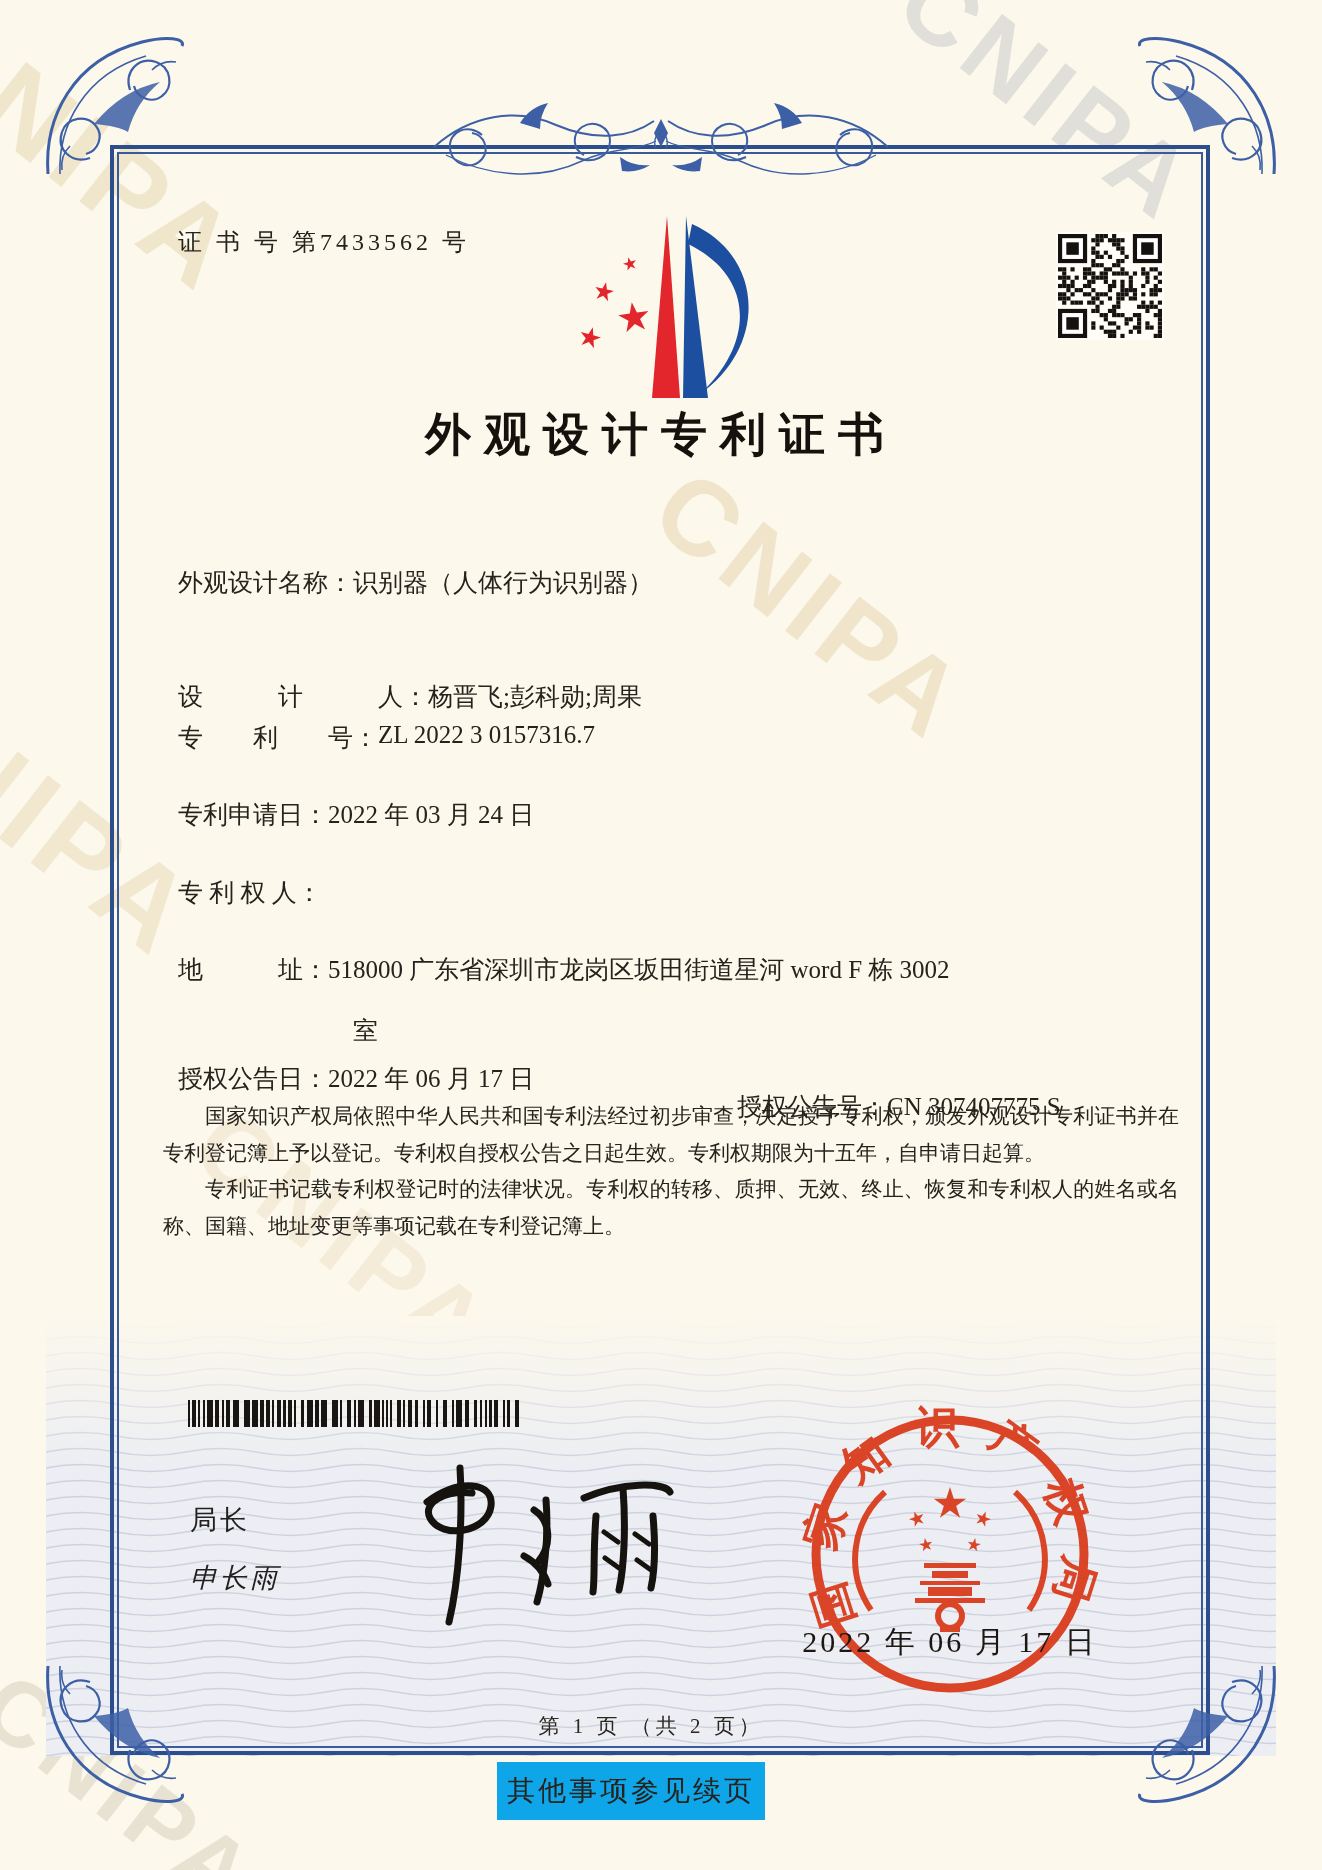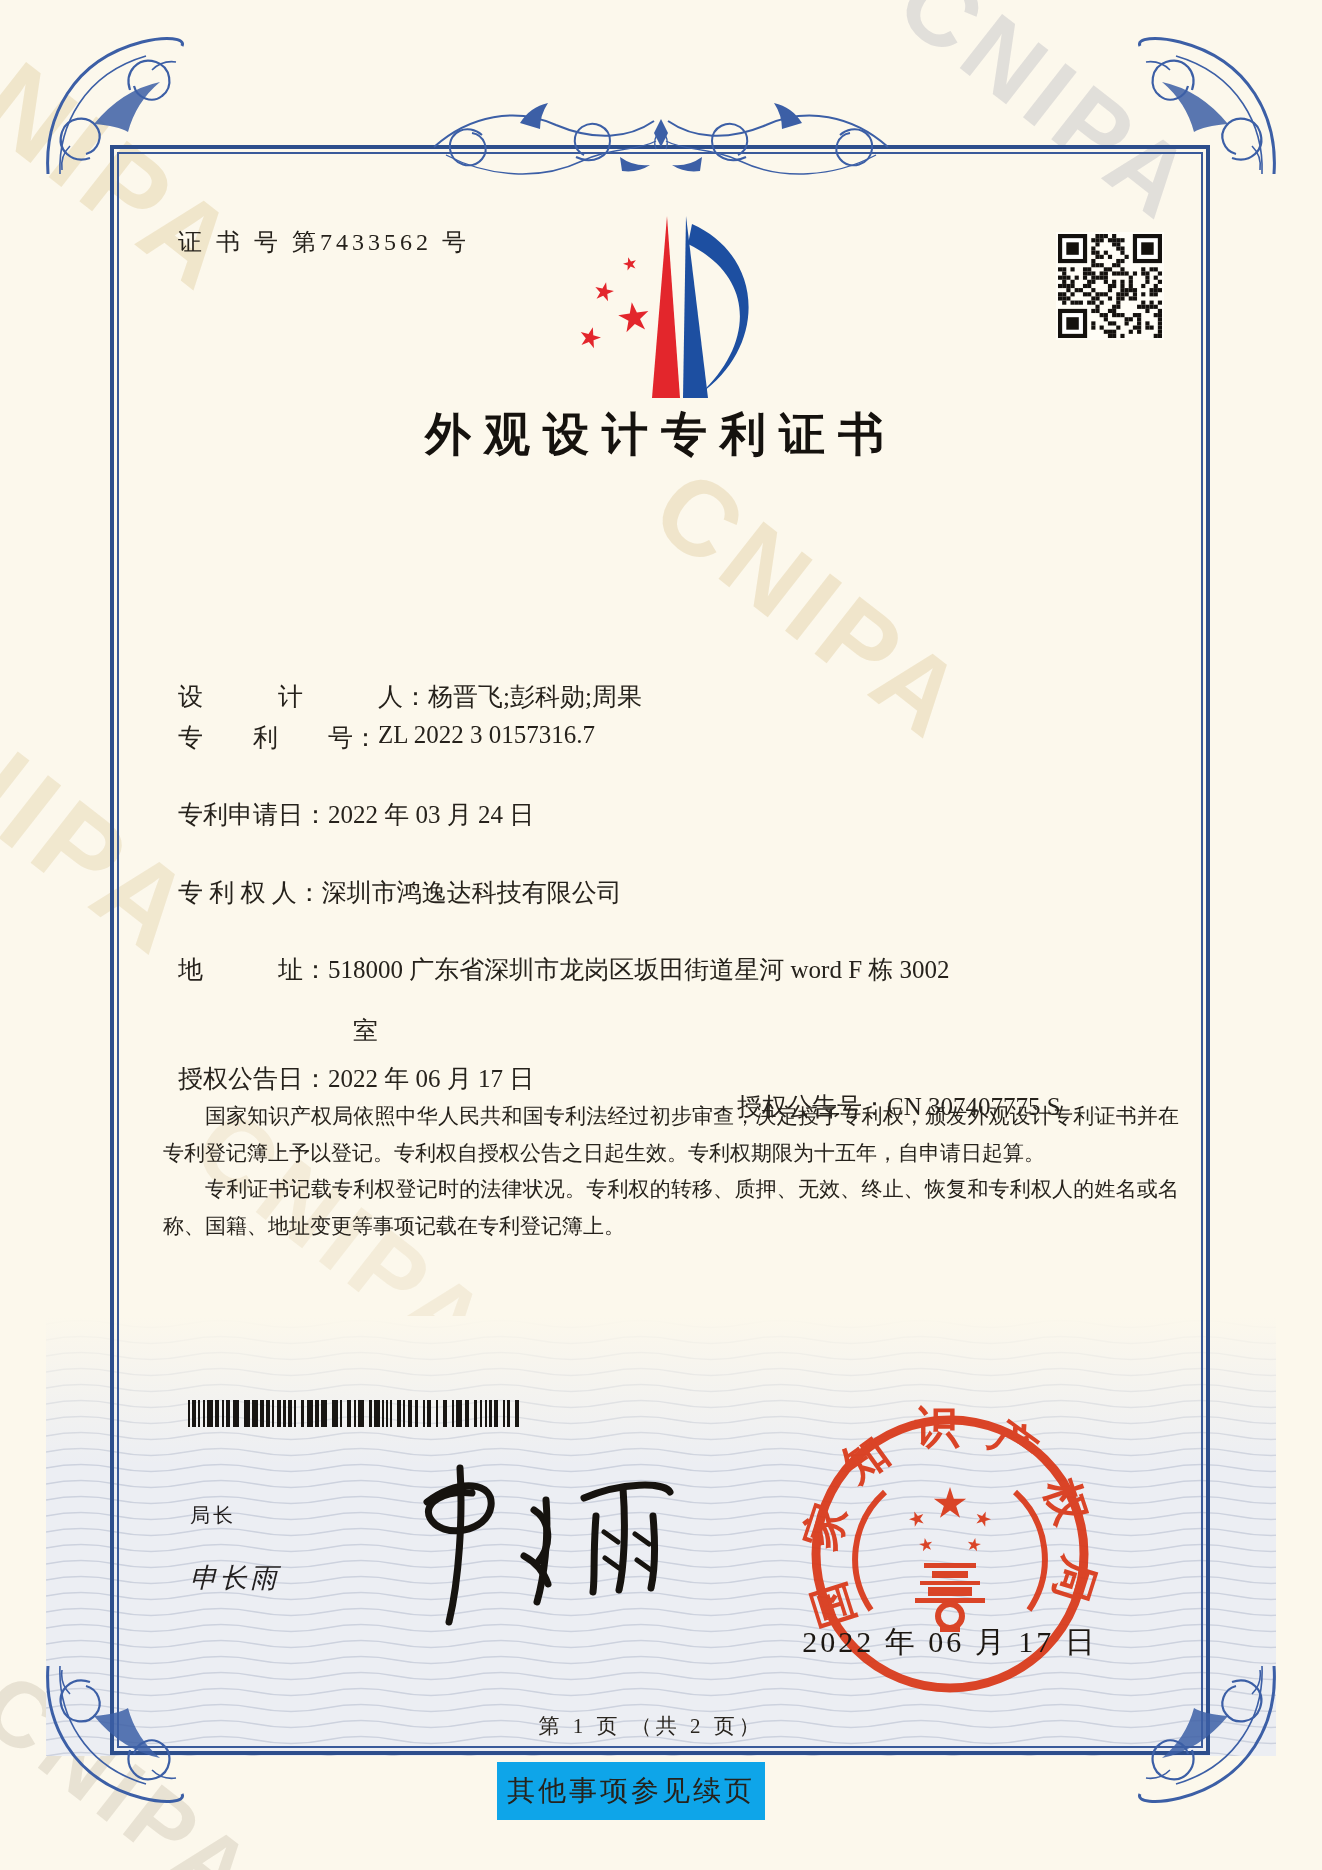--- a/index.html
+++ b/index.html
@@ -44,21 +44,21 @@
   .r0{top:566px}.r1{top:680px}.r2{top:721px}.r3{top:798px}.r4{top:876px}.r5{top:953px}
   .grant{position:absolute;left:0;top:1034px;width:100%;font-size:25px;white-space:pre;z-index:3;}
   .grant .g1{position:absolute;left:178px;}
   .grant .g2{position:absolute;left:737px;}
   
   .paras{position:absolute;left:163px;top:1098px;width:1016px;font-size:21px;
          line-height:36.5px;text-align:justify;z-index:3;}
   .paras p{margin:0;text-indent:2em;}
   
   .barcode{position:absolute;left:188px;top:1400px;z-index:3;}
-  .sig-title{position:absolute;left:190px;top:1502px;font-size:20px;letter-spacing:3px;
+  .sig-title{position:absolute;left:190px;top:1502px;font-size:27px;letter-spacing:3px;
       font-family:"Liberation Sans",sans-serif;font-weight:500;color:#232020;z-index:3;}
   .sig-name{position:absolute;left:190px;top:1560px;font-size:27px;letter-spacing:3px;
       font-family:"Liberation Sans",sans-serif;font-weight:500;color:#232020;z-index:3;font-style:italic;}
   .signature{position:absolute;left:372px;top:1460px;z-index:3;}
   .seal{position:absolute;left:794px;top:1398px;width:312px;height:312px;opacity:.94;z-index:3;}
   .seal-date{position:absolute;left:794px;top:1622px;width:312px;text-align:center;
       font-size:30px;letter-spacing:3px;color:#1c1712;z-index:4;}
   .pageno{position:absolute;left:0;right:60px;top:1712px;text-align:center;font-size:21px;
       letter-spacing:4px;color:#2a2620;z-index:3;margin-left:40px;}
   .strip{position:absolute;left:497px;top:1762px;width:268px;height:58px;background:#0ea5e9;
@@ -348,31 +348,34 @@
         <rect fill="#fff" x="76" y="4" width="20" height="20"></rect>
         <rect x="80" y="8" width="12" height="12"></rect>
         <rect x="0" y="72" width="28" height="28"></rect>
         <rect fill="#fff" x="4" y="76" width="20" height="20"></rect>
         <rect x="8" y="80" width="12" height="12"></rect>
       </g>
     </svg>
 
   <div class="title">外观设计专利证书</div>
 
+  <div class="frow r0">
+    <span class="lab">外观设计名称：</span><span class="val">识别器（人体行为识别器）</span>
+  </div>
   <div class="frow r1">
     <span class="lab">设　　　计　　　人：</span><span class="val">杨晋飞;彭科勋;周果</span>
   </div>
   <div class="frow r2">
     <span class="lab">专　　利　　号：</span><span class="val">ZL 2022 3 0157316.7</span>
   </div>
   <div class="frow r3">
     <span class="lab">专利申请日：</span><span class="val">2022 年 03 月 24 日</span>
   </div>
   <div class="frow r4">
-    <span class="lab">专 利 权 人：</span><span class="val">深圳市鸿逸达科技有限公司</span>
+    <span class="lab">专 利 权 人：</span>
   </div>
   <div class="frow r5">
     <span class="lab">地　　　址：</span>
     <span class="val"><span>518000 广东省深圳市龙岗区坂田街道星河 word F 栋 3002</span><br>
     <span>室</span></span>
   </div>
   <div class="grant">
     <span class="g1"><span>授权公告日：</span><span>2022 年 06 月 17 日</span></span>
     <span class="g2"><span>授权公告号：</span><span>CN 307407775 S</span></span>
   </div>

